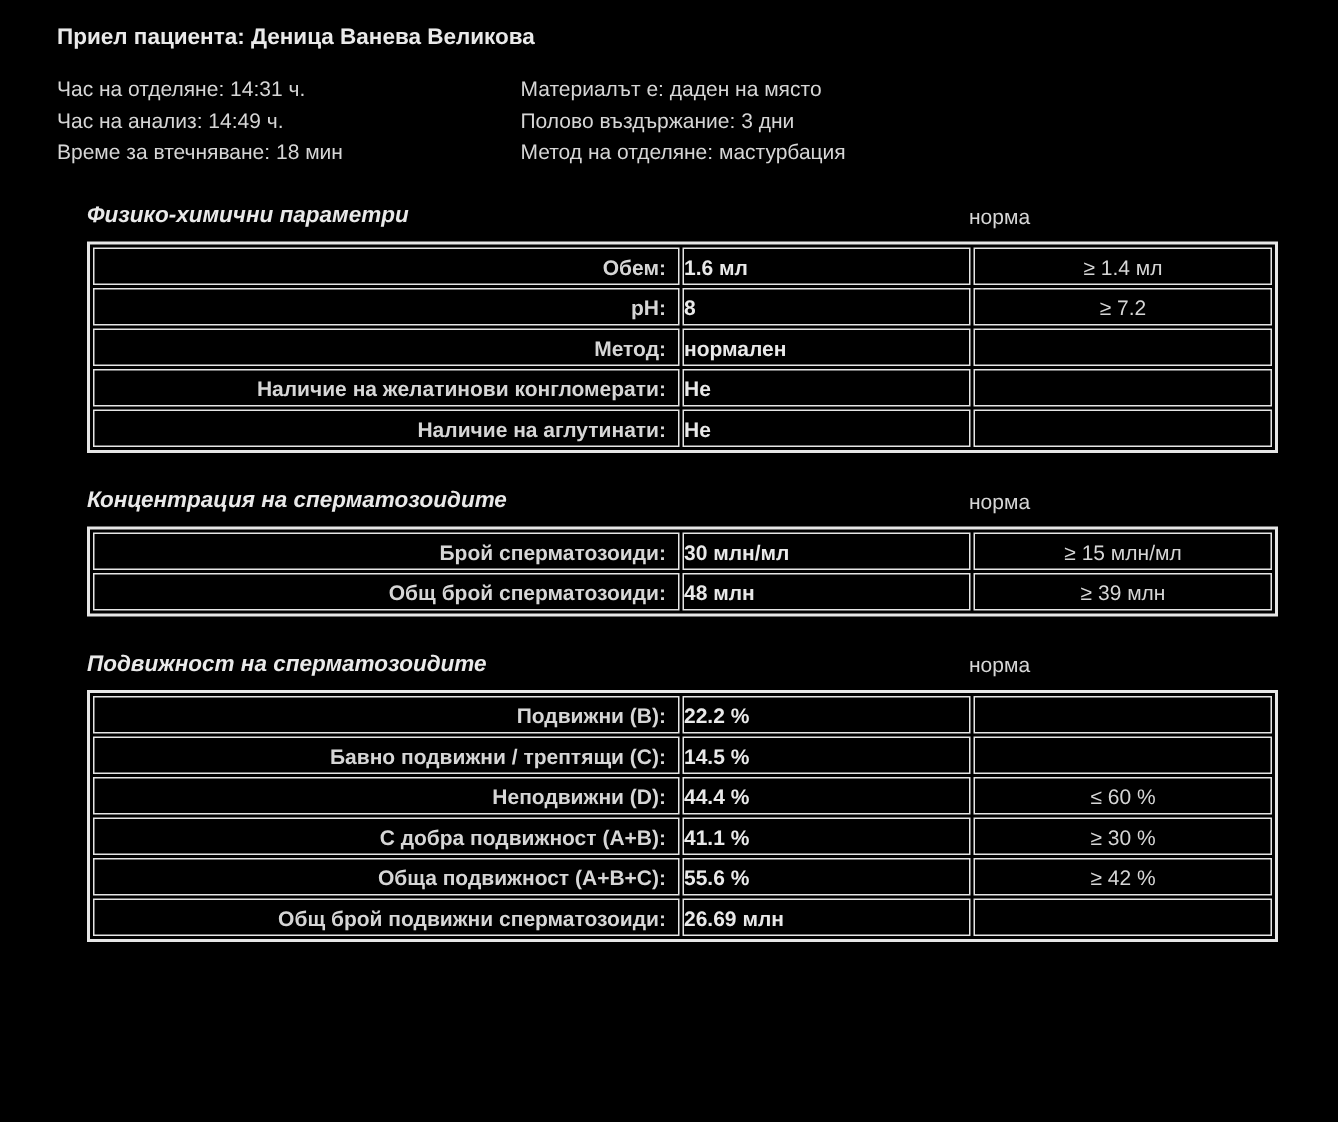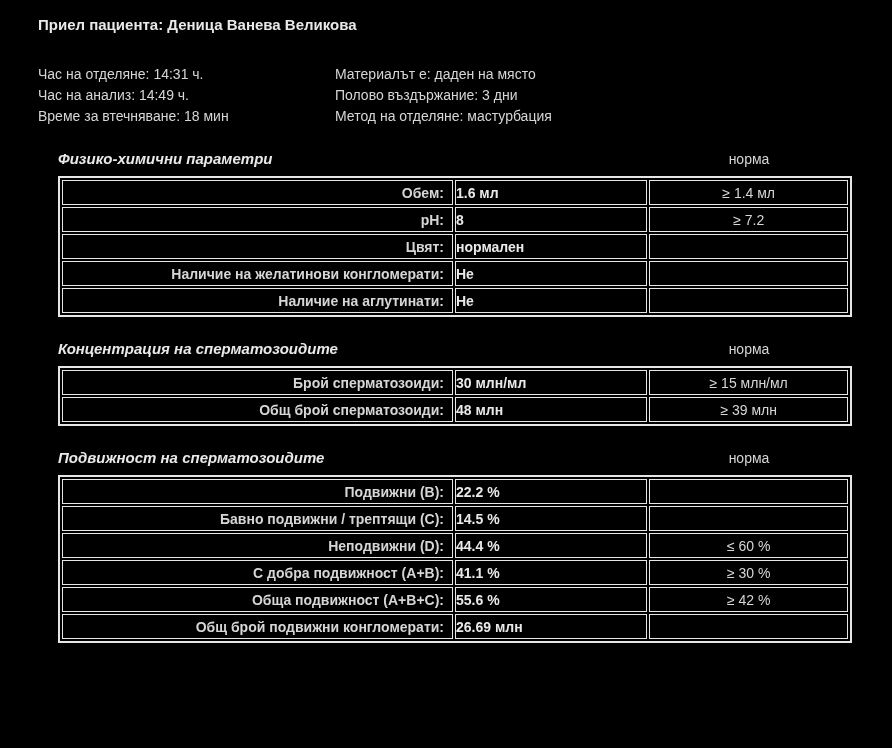--- a/index.html
+++ b/index.html
@@ -18,24 +18,24 @@
   body { height: 748px; overflow: hidden; }
   .page { padding: 16px 40px 0 38px; width: 892px; border-radius: 27px; }
 
   .patient-title {
     font-size: 15px;
     font-weight: bold;
     color: var(--txt-bright);
   }
 
   .info-grid {
-    margin-top: 31px;
+    margin-top: 16px;
     display: grid;
     grid-template-columns: 297px 1fr;
-    column-gap: 0;
+    column-gap: 12px;
   }
   .info-col { display: flex; flex-direction: column; }
   .info-line {
     font-size: 14px;
     line-height: 21px;
     white-space: nowrap;
   }
 
   .section { margin-top: 23px; padding-left: 20px; }
   .section-header {
@@ -45,21 +45,21 @@
     margin-bottom: 9px;
   }
   .section-title {
     font-size: 15px;
     font-weight: bold;
     font-style: italic;
     color: var(--txt-bright);
   }
   .norm-label {
     width: 206px;
-    text-align: center;
+    text-align: left;
     font-size: 14px;
     color: var(--txt);
   }
 
   table.report-table {
     width: 100%;
     border-collapse: separate;
     border-spacing: 2px;
     border: 2px solid var(--border);
     table-layout: fixed;
@@ -120,21 +120,21 @@
               <td class="cell-label">Обем:</td>
               <td class="cell-value">1.6 мл</td>
               <td class="cell-norm">≥ 1.4 мл</td>
             </tr>
             <tr>
               <td class="cell-label">pH:</td>
               <td class="cell-value">8</td>
               <td class="cell-norm">≥ 7.2</td>
             </tr>
             <tr>
-              <td class="cell-label">Цвят:</td>
+              <td class="cell-label">Метод:</td>
               <td class="cell-value">нормален</td>
               <td class="cell-norm"></td>
             </tr>
             <tr>
               <td class="cell-label">Наличие на желатинови конгломерати:</td>
               <td class="cell-value">Не</td>
               <td class="cell-norm"></td>
             </tr>
             <tr>
               <td class="cell-label">Наличие на аглутинати:</td>
@@ -190,21 +190,21 @@
               <td class="cell-label">С добра подвижност (A+B):</td>
               <td class="cell-value">41.1 %</td>
               <td class="cell-norm">≥ 30 %</td>
             </tr>
             <tr>
               <td class="cell-label">Обща подвижност (A+B+C):</td>
               <td class="cell-value">55.6 %</td>
               <td class="cell-norm">≥ 42 %</td>
             </tr>
             <tr>
-              <td class="cell-label">Общ брой подвижни конгломерати:</td>
+              <td class="cell-label">Общ брой подвижни сперматозоиди:</td>
               <td class="cell-value">26.69 млн</td>
               <td class="cell-norm"></td>
             </tr>
           </tbody>
         </table>
       </div>
     </div>
 
 </div>
 

